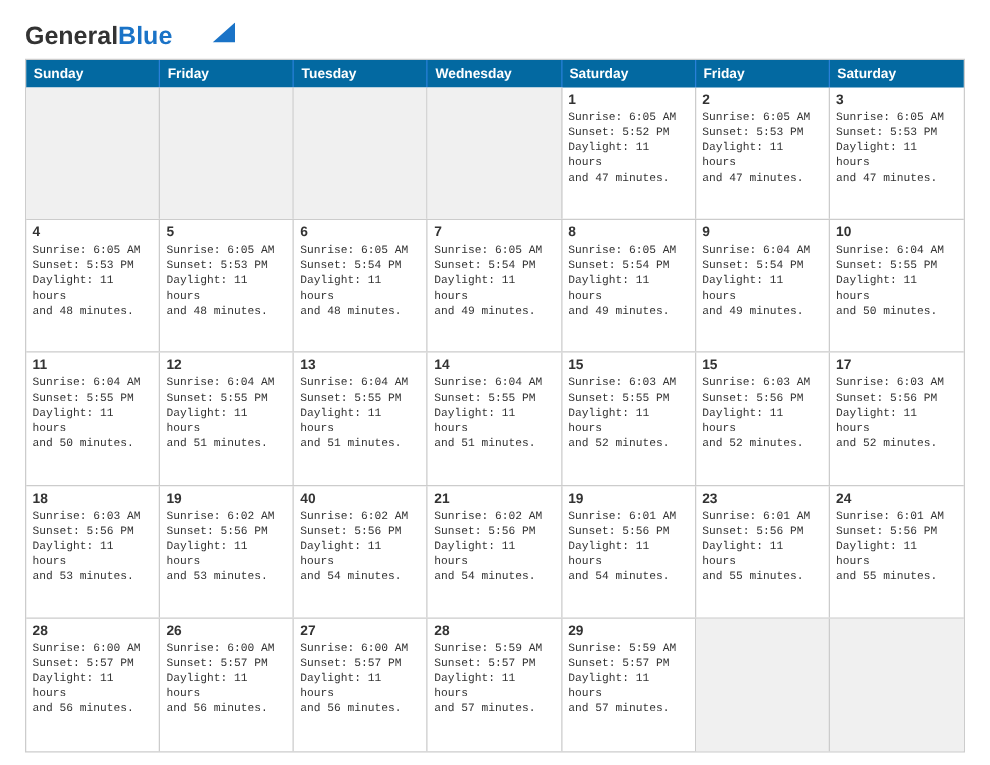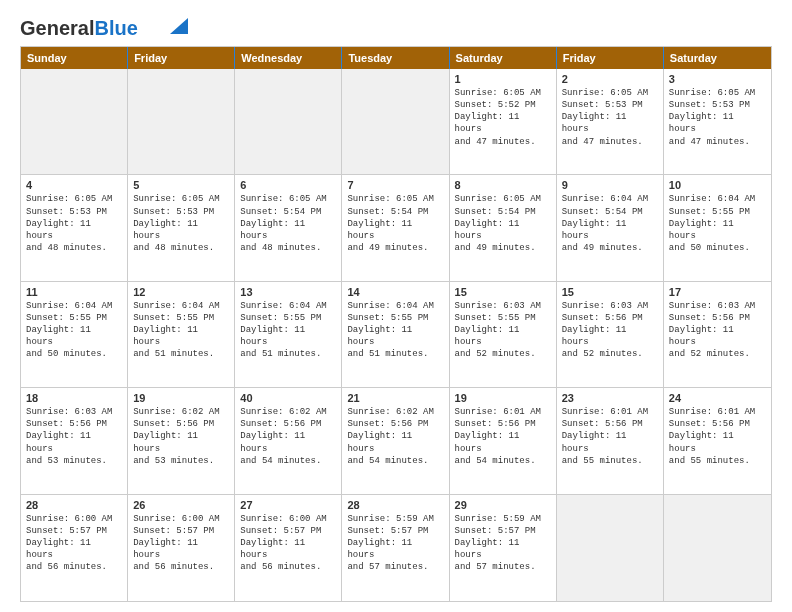--- a/index.html
+++ b/index.html
@@ -50,21 +50,21 @@
     }
     .calendar {
       flex: 1;
       display: flex;
       flex-direction: column;
       border: 1px solid #ccc;
     }
     .cal-header {
       display: grid;
       grid-template-columns: repeat(7, 1fr);
-      background: #a16207;
+      background: #0369a1;
     }
     .cal-header-cell {
       color: #fff;
       font-size: 11px;
       font-weight: bold;
       padding: 5px 6px;
       text-align: left;
       border-right: 1px solid #2980d9;
     }
     .cal-header-cell:last-child { border-right: none; }
@@ -124,22 +124,22 @@
     <div class="title-section">
       <div class="main-title"></div>
       <div class="subtitle"></div>
     </div>
   </div>
 
   <div class="calendar">
     <div class="cal-header" id="cal-header">
         <div class="cal-header-cell">Sunday</div>
         <div class="cal-header-cell">Friday</div>
+        <div class="cal-header-cell">Tuesday</div>
         <div class="cal-header-cell">Wednesday</div>
-        <div class="cal-header-cell">Tuesday</div>
         <div class="cal-header-cell">Saturday</div>
         <div class="cal-header-cell">Friday</div>
         <div class="cal-header-cell">Saturday</div>
       </div>
     <div class="cal-body" id="cal-body">
         <div class="cal-row">
           <div class="cal-cell shaded empty"></div>
           <div class="cal-cell shaded empty"></div>
           <div class="cal-cell shaded empty"></div>
           <div class="cal-cell shaded empty"></div>

